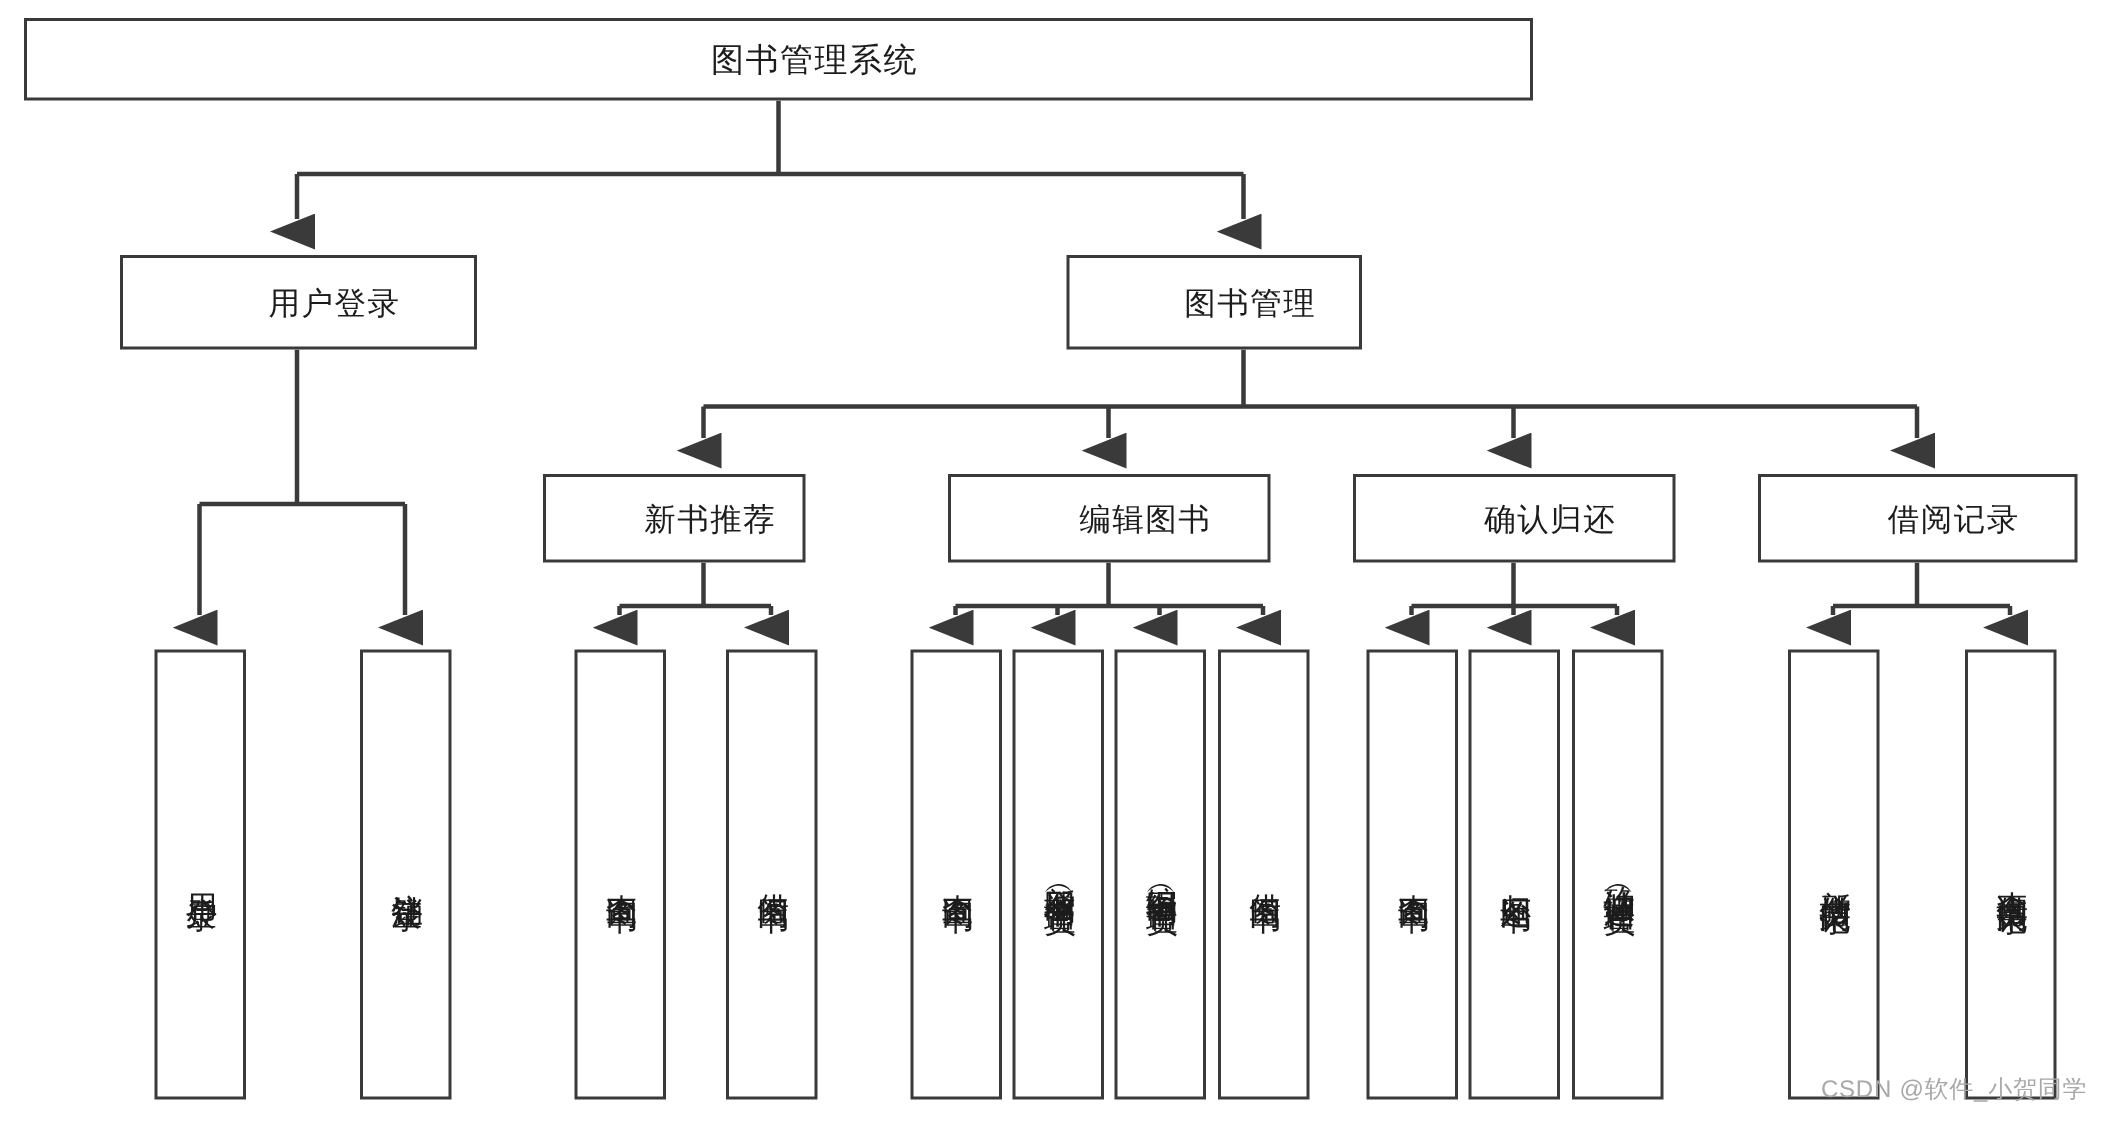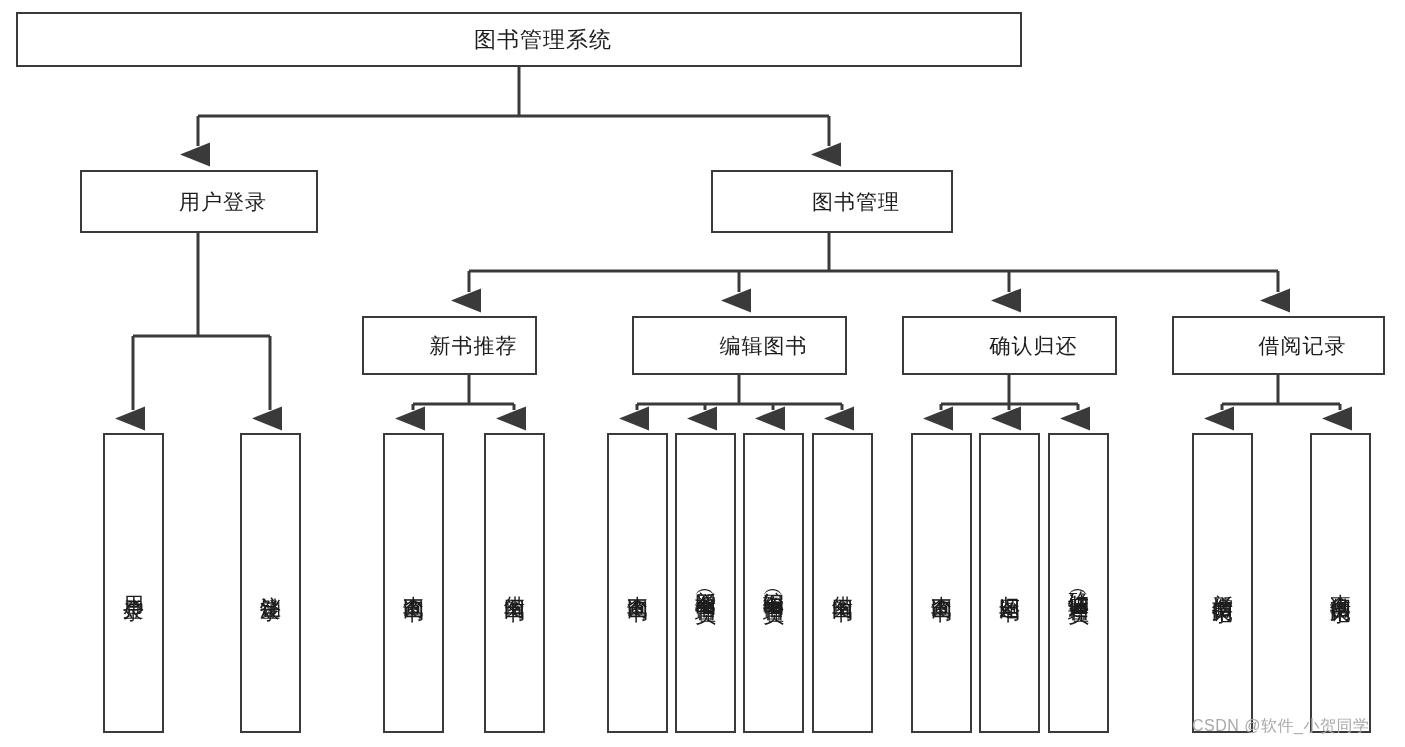--- a/index.html
+++ b/index.html
@@ -116,21 +116,21 @@
       <path d="M1278,375 L1278,404"></path>
       <path d="M1222,404 L1340,404"></path>
       <path d="M1222,404 L1222,410" marker-end="url(#arrow)"></path>
       <path d="M1340,404 L1340,410" marker-end="url(#arrow)"></path>
     </g>
   </svg>
 
   <div class="node node-h node-root" style="left:16px; top:12px; width:1006px; height:55px;">图书管理系统</div>
 
   <div class="node node-h" style="left:80px; top:170px; width:238px; height:63px;">用户登录</div>
-  <div class="node node-h" style="left:711px; top:170px; width:242px; height:63px;">图书管理</div>
+  <div class="node node-h" style="left:711px; top:170px; width:197px; height:63px;">图书管理</div>
 
   <div class="node node-h" style="left:362px; top:316px; width:175px; height:59px;">新书推荐</div>
   <div class="node node-h" style="left:632px; top:316px; width:215px; height:59px;">编辑图书</div>
   <div class="node node-h" style="left:902px; top:316px; width:215px; height:59px;">确认归还</div>
   <div class="node node-h" style="left:1172px; top:316px; width:213px; height:59px;">借阅记录</div>
 
   <div class="node leaf" style="left:103px; top:433px; width:61px; height:300px;">
     <span class="leaf-inner">用户登录</span>
   </div>
   <div class="node leaf" style="left:240px; top:433px; width:61px; height:300px;">
@@ -167,15 +167,15 @@
     <span class="leaf-inner">确认归还（管理员）</span>
   </div>
 
   <div class="node leaf" style="left:1192px; top:433px; width:61px; height:300px;">
     <span class="leaf-inner">新增借阅记录</span>
   </div>
   <div class="node leaf" style="left:1310px; top:433px; width:61px; height:300px;">
     <span class="leaf-inner">查询借阅记录</span>
   </div>
 
-  <div class="watermark" style="left:1192px; top:716px;">CSDN @软件_小贺同学</div>
+  <div class="watermark" style="left:1192px; top:716px;padding-left:22px;">CSDN @软件_小贺同学</div>
 
 </div>
 
 </body></html>

